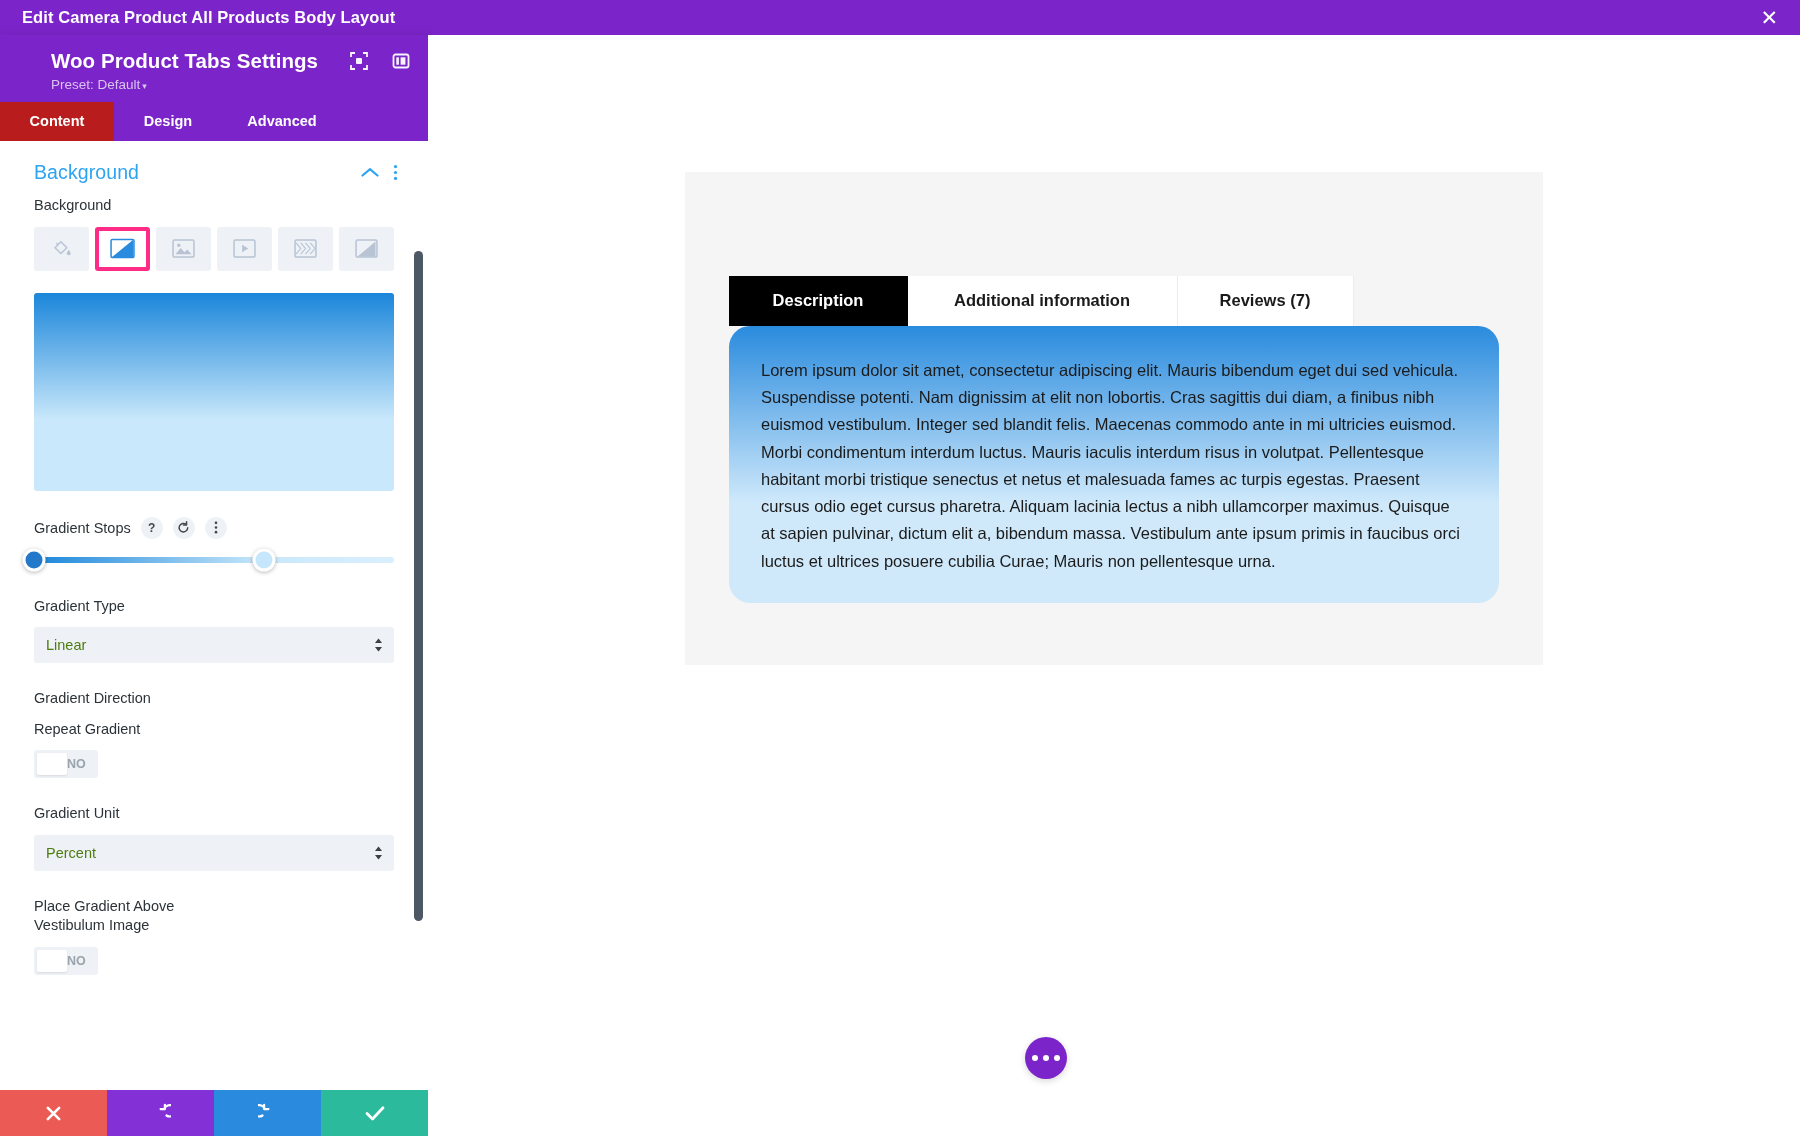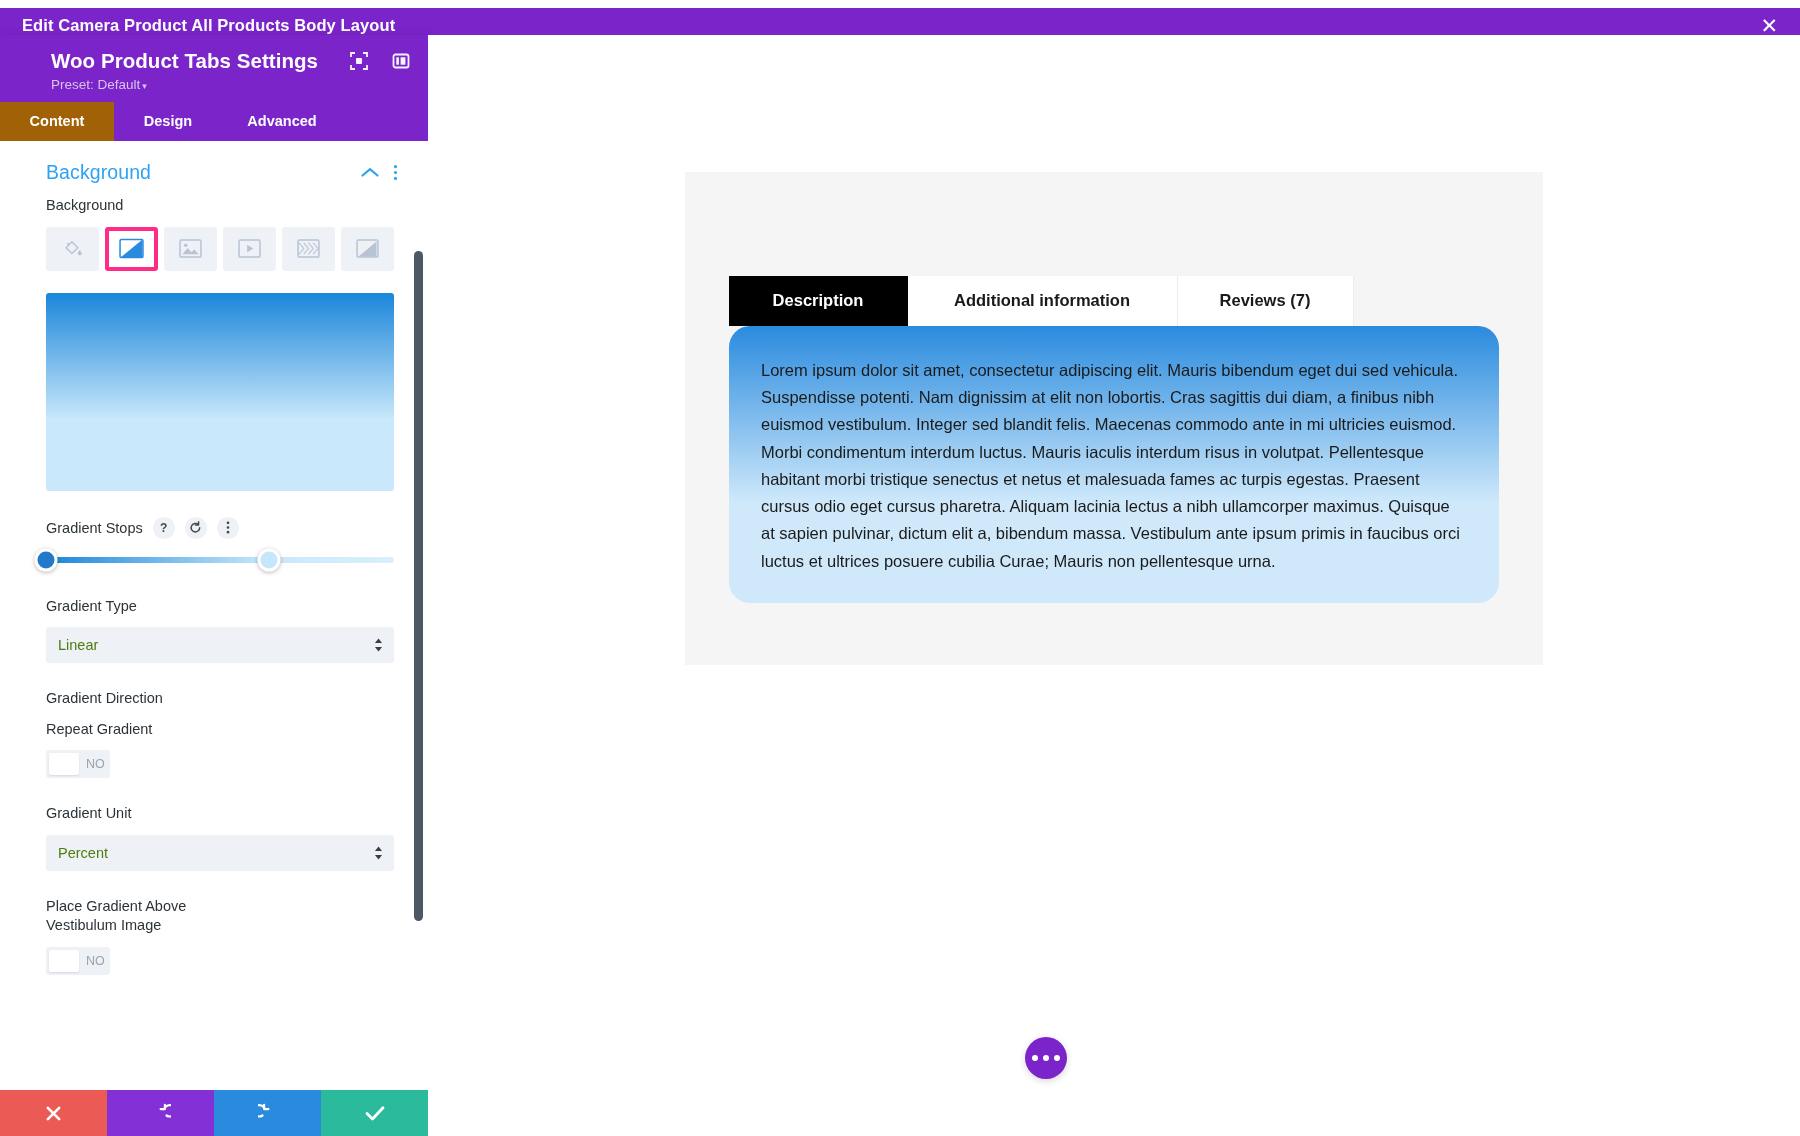--- a/index.html
+++ b/index.html
@@ -16,21 +16,21 @@
   #app {
     position: relative;
     width: 1800px;
     height: 1136px;
     background: #ffffff;
   }
 
   
   .topbar {
     position: absolute;
-    top: 8px; left: 0;
+    top: 0; left: 0;
     width: 1800px;
     height: 35px;
     background: #7b24c9;
     display: flex;
     align-items: center;
     justify-content: space-between;
     padding: 0 16px 0 22px;
   }
   .topbar-title {
     color: #ffffff;
@@ -108,32 +108,32 @@
     color: #ffffff;
     font-size: 14.5px;
     font-weight: bold;
     cursor: pointer;
     text-align: center;
     white-space: nowrap;
   }
   .panel-tab.t0 { width: 114px; }
   .panel-tab.t1 { width: 108px; }
   .panel-tab.t2 { width: 120px; }
-  .panel-tab.active { background: #a16207; }
+  .panel-tab.active { background: #b91c1c; }
 
   .panel-body {
     flex: 1 1 auto;
     position: relative;
     overflow: hidden;
     background: #ffffff;
   }
   .panel-scroll {
     position: absolute;
     inset: 0;
-    padding: 0 0 10px 12px;
+    padding: 0 0 10px 0;
     overflow: hidden;
   }
 
   .section-head {
     display: flex;
     align-items: center;
     justify-content: space-between;
     padding: 20px 30px 12px 34px;
   }
   .section-title {
@@ -278,22 +278,21 @@
   }
   .toggle-knob {
     width: 30px; height: 22px;
     background: #ffffff;
     border-radius: 2px;
     box-shadow: 0 1px 2px rgba(0,0,0,0.10);
   }
   .toggle-txt {
     font-size: 12.5px;
     color: #9aa4ad;
-    font-weight: normal;
-    margin-left: 7px;
+    font-weight: bold;
   }
 
   
   .panel-scrollbar {
     position: absolute;
     right: 5px;
     top: 110px;
     width: 9px;
     height: 670px;
     background: #4c5864;

